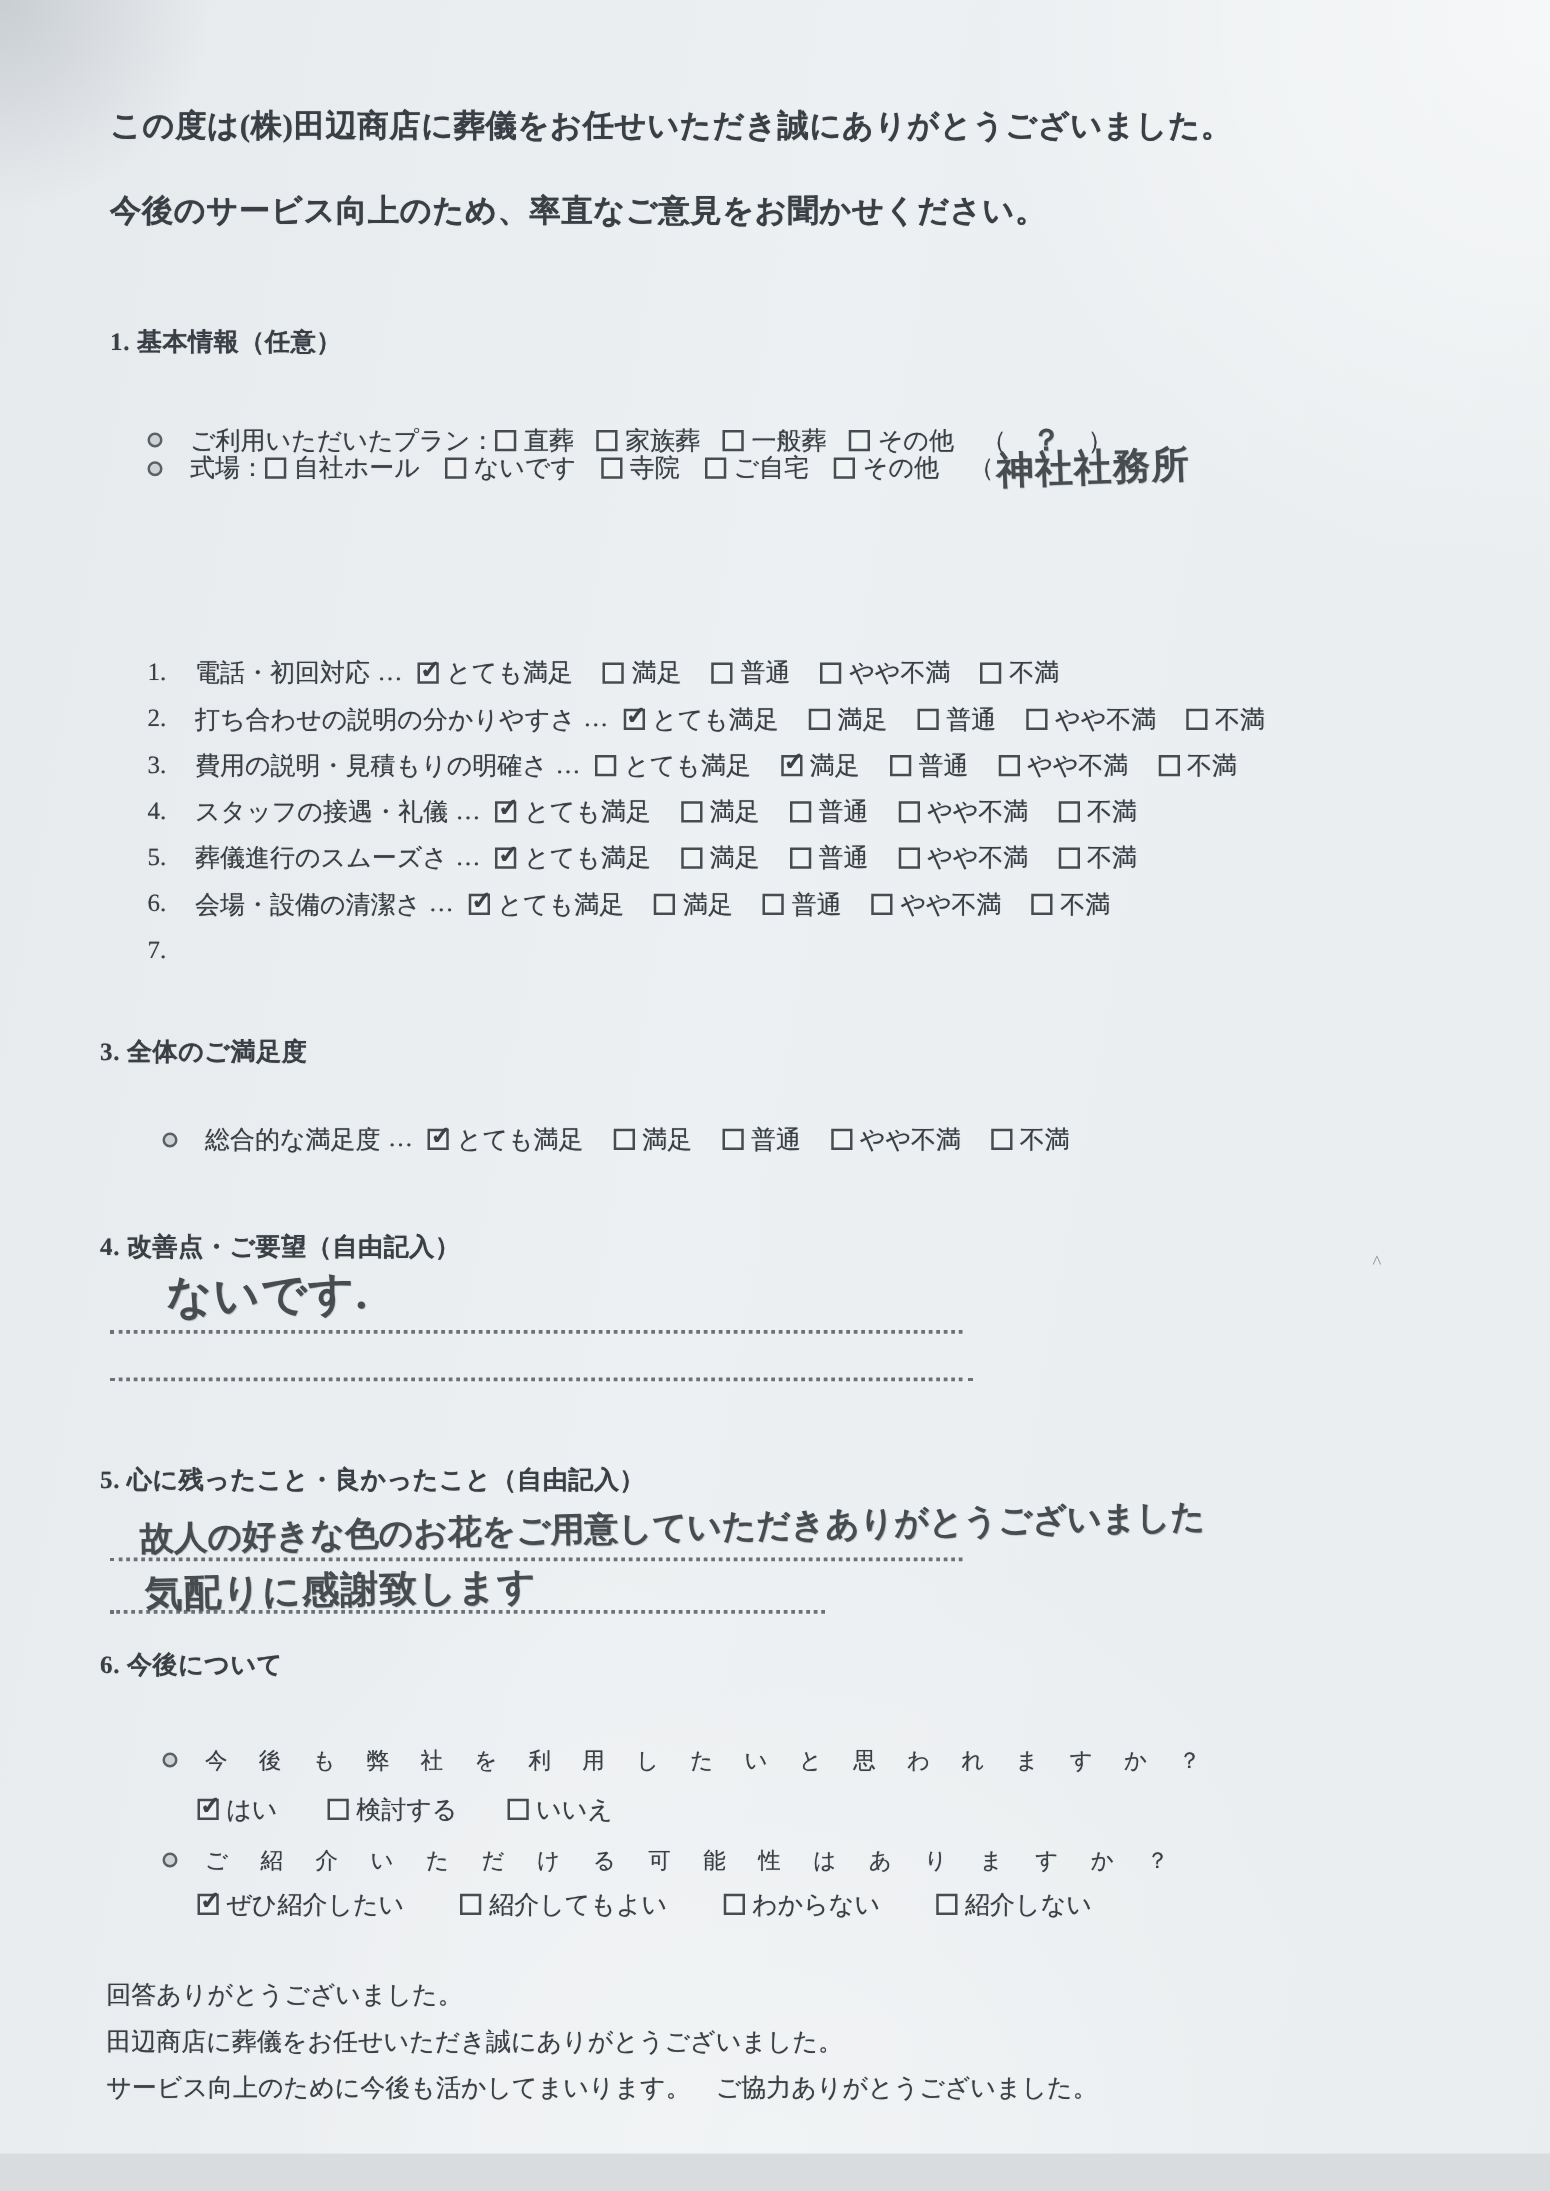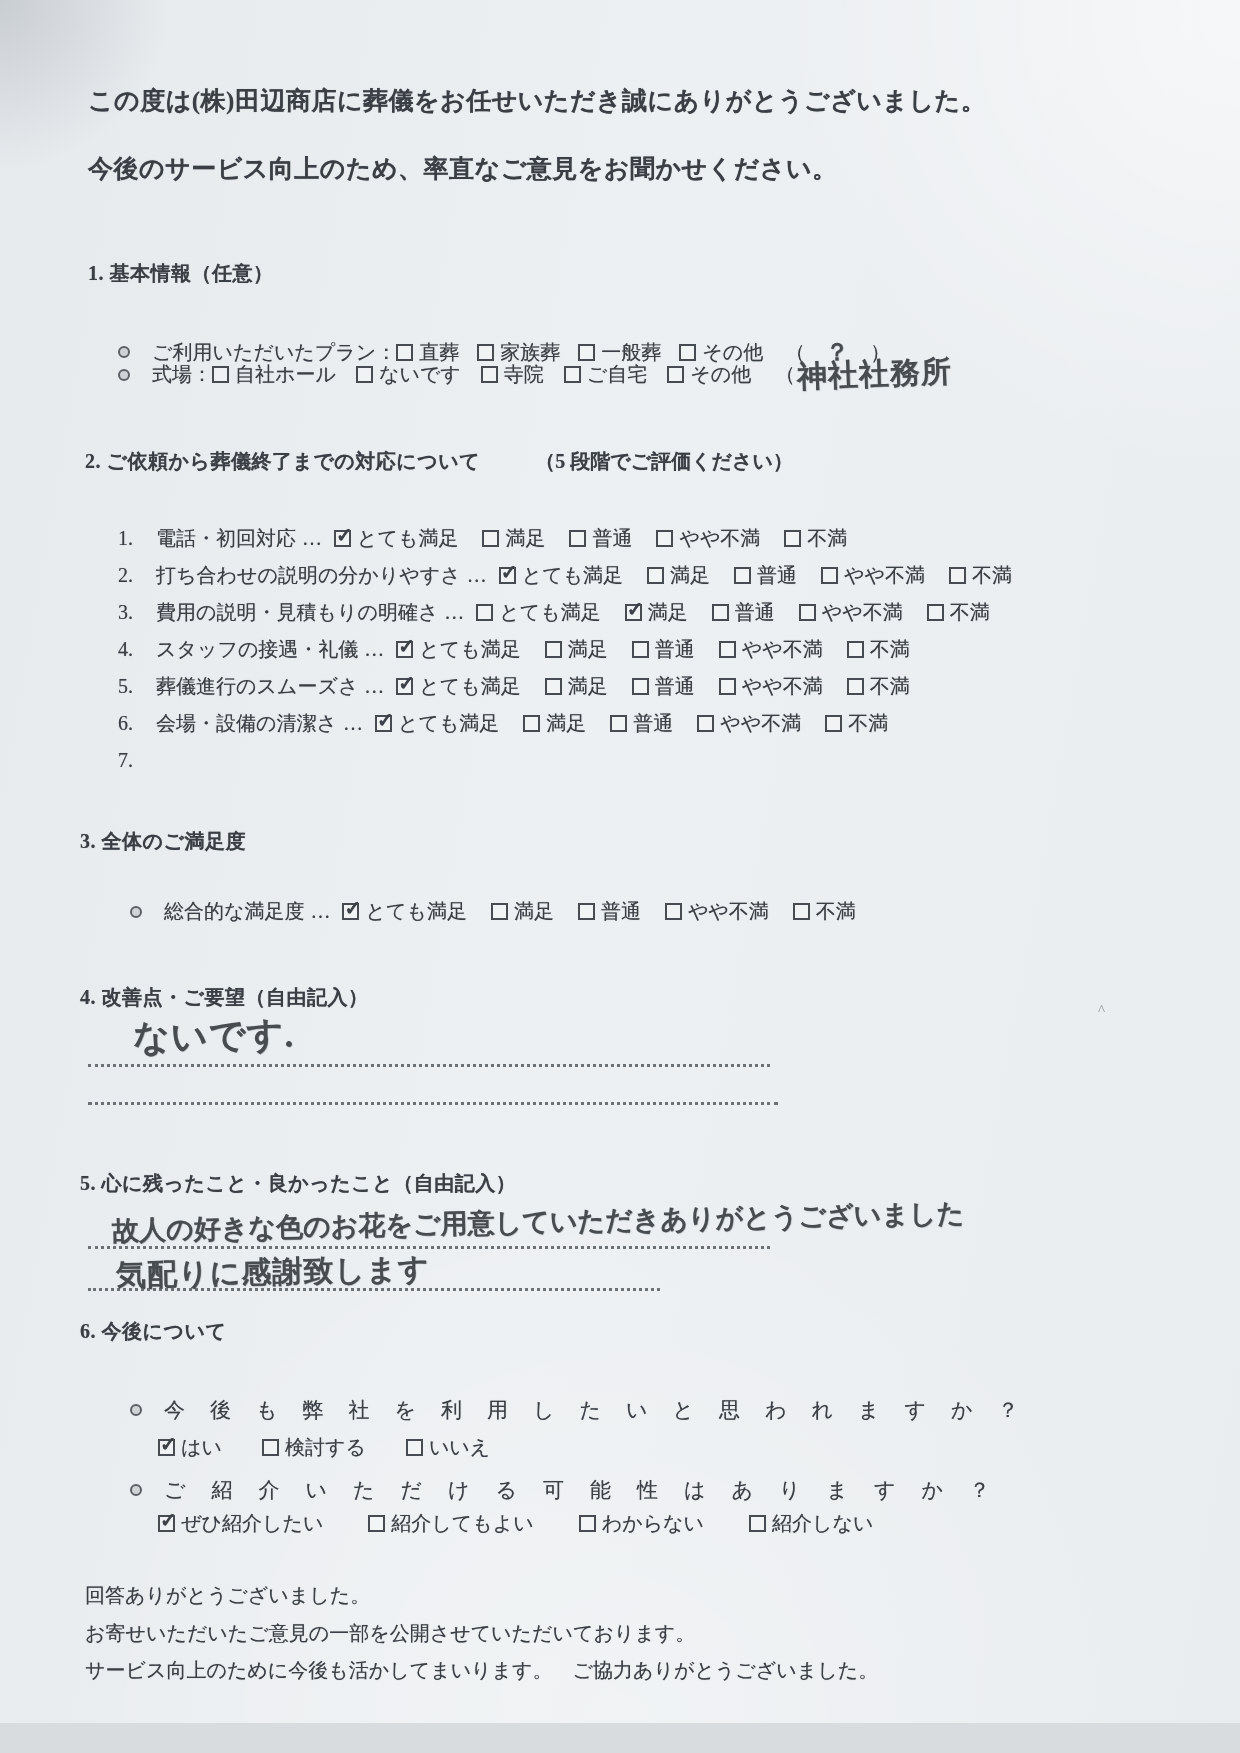--- a/index.html
+++ b/index.html
@@ -34,21 +34,21 @@
   .gap40 .opt{margin-right:40px;}
   .gap45 .opt{margin-right:45px;}
   .optwrap{display:inline-flex;align-items:center;}
   .num{width:38px;flex:none;}
   .rlabel{margin-right:6px;}
   .ell{margin-right:12px;}
   .rrow{height:37px;display:flex;align-items:center;font-size:20px;white-space:nowrap;}
   .dotted{border-bottom:3px dotted #565c61;height:0;opacity:.85;}
   .hw{font-weight:600;color:#474c50;display:inline-block;letter-spacing:1px;
       transform:rotate(-1.2deg);text-shadow:.5px .5px .8px rgba(62,67,72,.45);}
-  .q{font-size:21px;}
+  .q{font-size:18px;}
   .foot{font-size:20px;}
   .paren{margin-left:4px;}
   .artifact{color:#8a9095;font-size:15px;text-shadow:none;}
 </style>
 </head>
 <body>
 
 <div class="page">
 
   <div class="abs h1" style="left:88px;top:84px;">この度は(株)田辺商店に葬儀をお任せいただき誠にありがとうございました。</div>
@@ -104,24 +104,20 @@
         </span>
         <span class="opt">
           <span class="cb"></span>
           <span class="ol">その他</span>
         </span>
       </span>
     <span class="paren">（</span>
     <span class="hw" style="font-size:30px;margin-left:2px;transform:rotate(-2deg);">神社社務所</span>
   </div>
 
-  <div class="abs row" style="left:85px;top:448px;">
-    <span class="sec">2. ご依頼から葬儀終了までの対応について</span>
-    <span class="sub" style="margin-left:55px;">（5 段階でご評価ください）</span>
-  </div>
 
   <div class="abs" style="left:118px;top:520px;">
       <div class="rrow">
         <span class="num">1.</span>
         <span class="rlabel">電話・初回対応</span>
         <span class="ell">…</span>
         <span class="opt">
           <span class="cb">
             <span class="tick">✓</span>
           </span>
@@ -368,18 +364,18 @@
         <span class="cb"></span>
         <span class="ol">わからない</span>
       </span>
       <span class="opt">
         <span class="cb"></span>
         <span class="ol">紹介しない</span>
       </span>
     </div>
 
   <div class="abs foot" style="left:85px;top:1582px;">回答ありがとうございました。</div>
-  <div class="abs foot" style="left:85px;top:1620px;">お寄せいただいたご意見の一部を公開させていただいております。</div>
+  <div class="abs foot" style="left:85px;top:1620px;">田辺商店に葬儀をお任せいただき誠にありがとうございました。</div>
   <div class="abs foot" style="left:85px;top:1657px;">サービス向上のために今後も活かしてまいります。　ご協力ありがとうございました。</div>
 
   <div class="abs artifact" style="left:1098px;top:1002px;">^</div>
 
 </div>
 
 </body></html>

